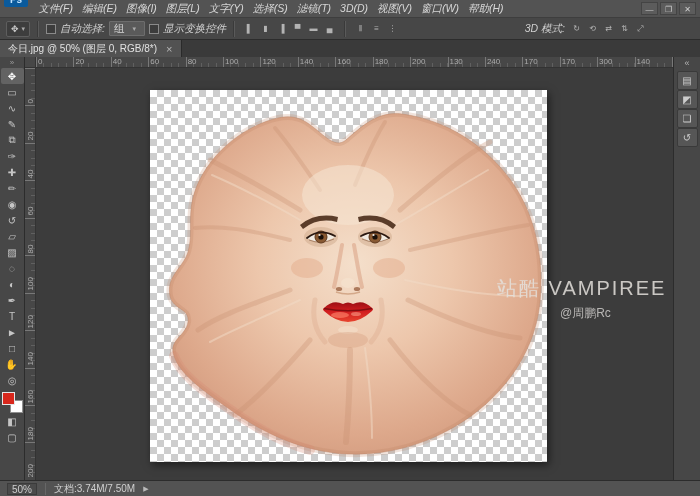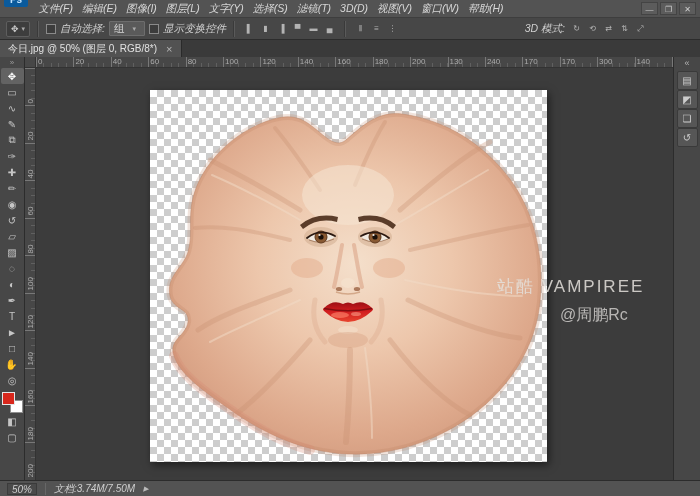--- a/index.html
+++ b/index.html
@@ -81,32 +81,32 @@
     position:absolute; left:114px; top:22px; width:397px; height:372px;
     background-color:#fff;
     background-image:
       linear-gradient(45deg,#cdcdcd 25%,transparent 25%,transparent 75%,#cdcdcd 75%),
       linear-gradient(45deg,#cdcdcd 25%,transparent 25%,transparent 75%,#cdcdcd 75%);
     background-size:14px 14px; background-position:0 0,7px 7px;
     box-shadow:2px 3px 8px rgba(0,0,0,.5);
   }
   .document svg { position:absolute; inset:0; width:100%; height:100%; }
   .watermark { position:absolute; left:497px; top:218px; z-index:6;
-               font-size:17px; letter-spacing:2px; color:rgba(228,224,220,.85); white-space:nowrap; }
+               font-size:20px; letter-spacing:2px; color:rgba(228,224,220,.85); white-space:nowrap; }
   .credit { position:absolute; left:560px; top:248px; z-index:6;
-            font-size:16px; color:rgba(215,212,210,.8); white-space:nowrap; }
+            font-size:12px; color:rgba(215,212,210,.8); white-space:nowrap; }
   
   .rightstrip { width:27px; flex:0 0 27px; background:#474747; border-left:1px solid #2c2c2c;
                 display:flex; flex-direction:column; align-items:center; padding-top:1px; gap:2px; }
   .strip-expand { color:#b5b5b5; font-size:9px; height:11px; line-height:11px; }
   .panel-icon { width:21px; height:19px; background:#565656; border:1px solid #3a3a3a; border-radius:2px;
                 color:#cccccc; font-size:10px; display:flex; align-items:center; justify-content:center; }
   
   .statusbar { height:16px; background:#535353; border-top:1px solid #2c2c2c;
-               display:flex; align-items:center; gap:8px; padding:0 7px; font-size:10px; color:#cfcfcf;font-style:italic; }
+               display:flex; align-items:center; gap:8px; padding:0 7px; font-size:10px; color:#cfcfcf; }
   .zoom-field { background:#4a4a4a; border:1px solid #3b3b3b; padding:0 4px; height:12px; line-height:11px; }
   .sbar-sep { width:1px; height:12px; background:#3d3d3d; border-right:1px solid #676767; }
   .sbar-arrow { font-size:7px; color:#b9b9b9; }
 </style>
 </head>
 <body>
 
 <div class="app">
 
   <div class="menubar">

